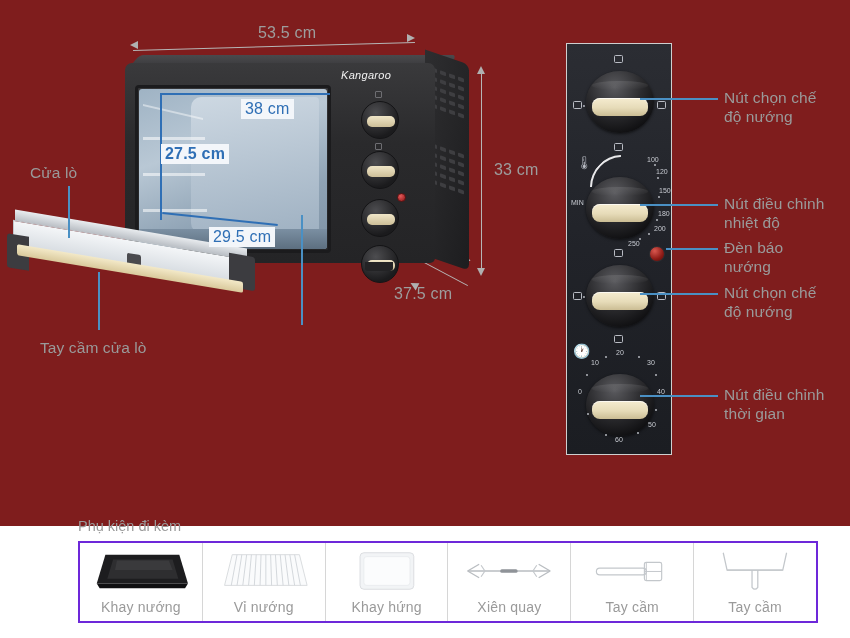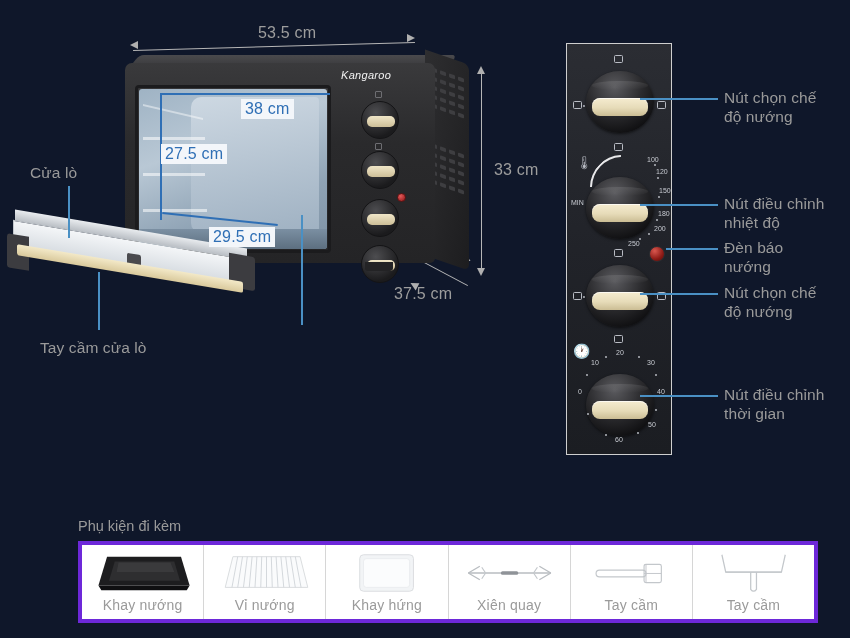--- a/index.html
+++ b/index.html
@@ -2,21 +2,21 @@
 <html><head>
 <meta charset="utf-8">
 <style>
   * { box-sizing: border-box; margin: 0; padding: 0; }
   html, body {
     width: 850px; height: 638px;
     background: #ffffff;
     font-family: "Liberation Sans", sans-serif;
     overflow: hidden;
   }
-  #stage { position: relative; width: 850px; height: 638px; background:#0f172a; }
+  #stage { position: relative; width: 850px; height: 526px; background:#7f1d1d; }
 
   
   .anno {
     position: absolute;
     color: #9a9a9a;
     font-size: 15.5px;
     line-height: 19px;
     white-space: pre-line;
     letter-spacing: .1px;
   }
@@ -200,21 +200,21 @@
   .panel-led{
     position:absolute; width:16px;height:16px;border-radius:50%;
     background: radial-gradient(circle at 34% 28%, #d9574f 0%, #8e1b16 60%, #4d0b09 100%);
     border:1.5px solid #2d2d31;
   }
 
   
   #acc-title{ position:absolute; left:78px; top:518px; color:#9a9a9a; font-size:14.5px; }
   #acc-row{
     position:absolute; left:78px; top:541px; width:740px; height:82px;
-    display:flex; border:4px solid #6d28d9; background:#fff;
+    display:flex; border:2px solid #6d28d9; background:#fff;
   }
   .acc-cell{
     flex:1 1 0; position:relative; border-right:1px solid #d6d6d6;
     display:flex; flex-direction:column; align-items:center; justify-content:flex-end;
   }
   .acc-cell:last-child{ border-right:none; }
   .acc-art{ position:absolute; left:0; right:0; top:4px; height:48px; }
   .acc-label{
     color:#9a9a9a; font-size:14px; padding-bottom:6px; letter-spacing:.2px;
   }
@@ -342,21 +342,21 @@
       <div class="door-endR"></div>
       <div class="door-handle"></div>
     </div>
   </div>
 
   <div class="leader h" style="left:160px; top:93px; width:170px; background:#2f6fb5; height:2px;"></div>
   <div class="leader v" style="left:160px; top:95px; height:125px; background:#2f6fb5; width:2px;"></div>
   <div class="leader h" style="left:162px; top:218px; width:116px; background:#2f6fb5; height:2px; transform:rotate(6deg);"></div>
 
   <div class="blue-dim" style="left:205px; top:99px;margin-left:36px;">38 cm</div>
-  <div class="blue-dim" style="left:161px; top:144px;">27.5 cm</div>
+  <div class="blue-dim" style="left:161px; top:144px;font-weight:bold;">27.5 cm</div>
   <div class="blue-dim" style="left:209px; top:227px;">29.5 cm</div>
 
   <div class="anno" style="left:30px; top:163px;">Cửa lò</div>
   <div class="leader v" style="left:68px; top:186px; height:52px;"></div>
 
   <div class="anno" style="left:40px; top:338px;text-align:right;">Tay cầm cửa lò</div>
   <div class="leader v" style="left:98px; top:272px; height:58px;"></div>
 
   <div class="leader v" style="left:301px; top:215px; height:110px;"></div>
 

